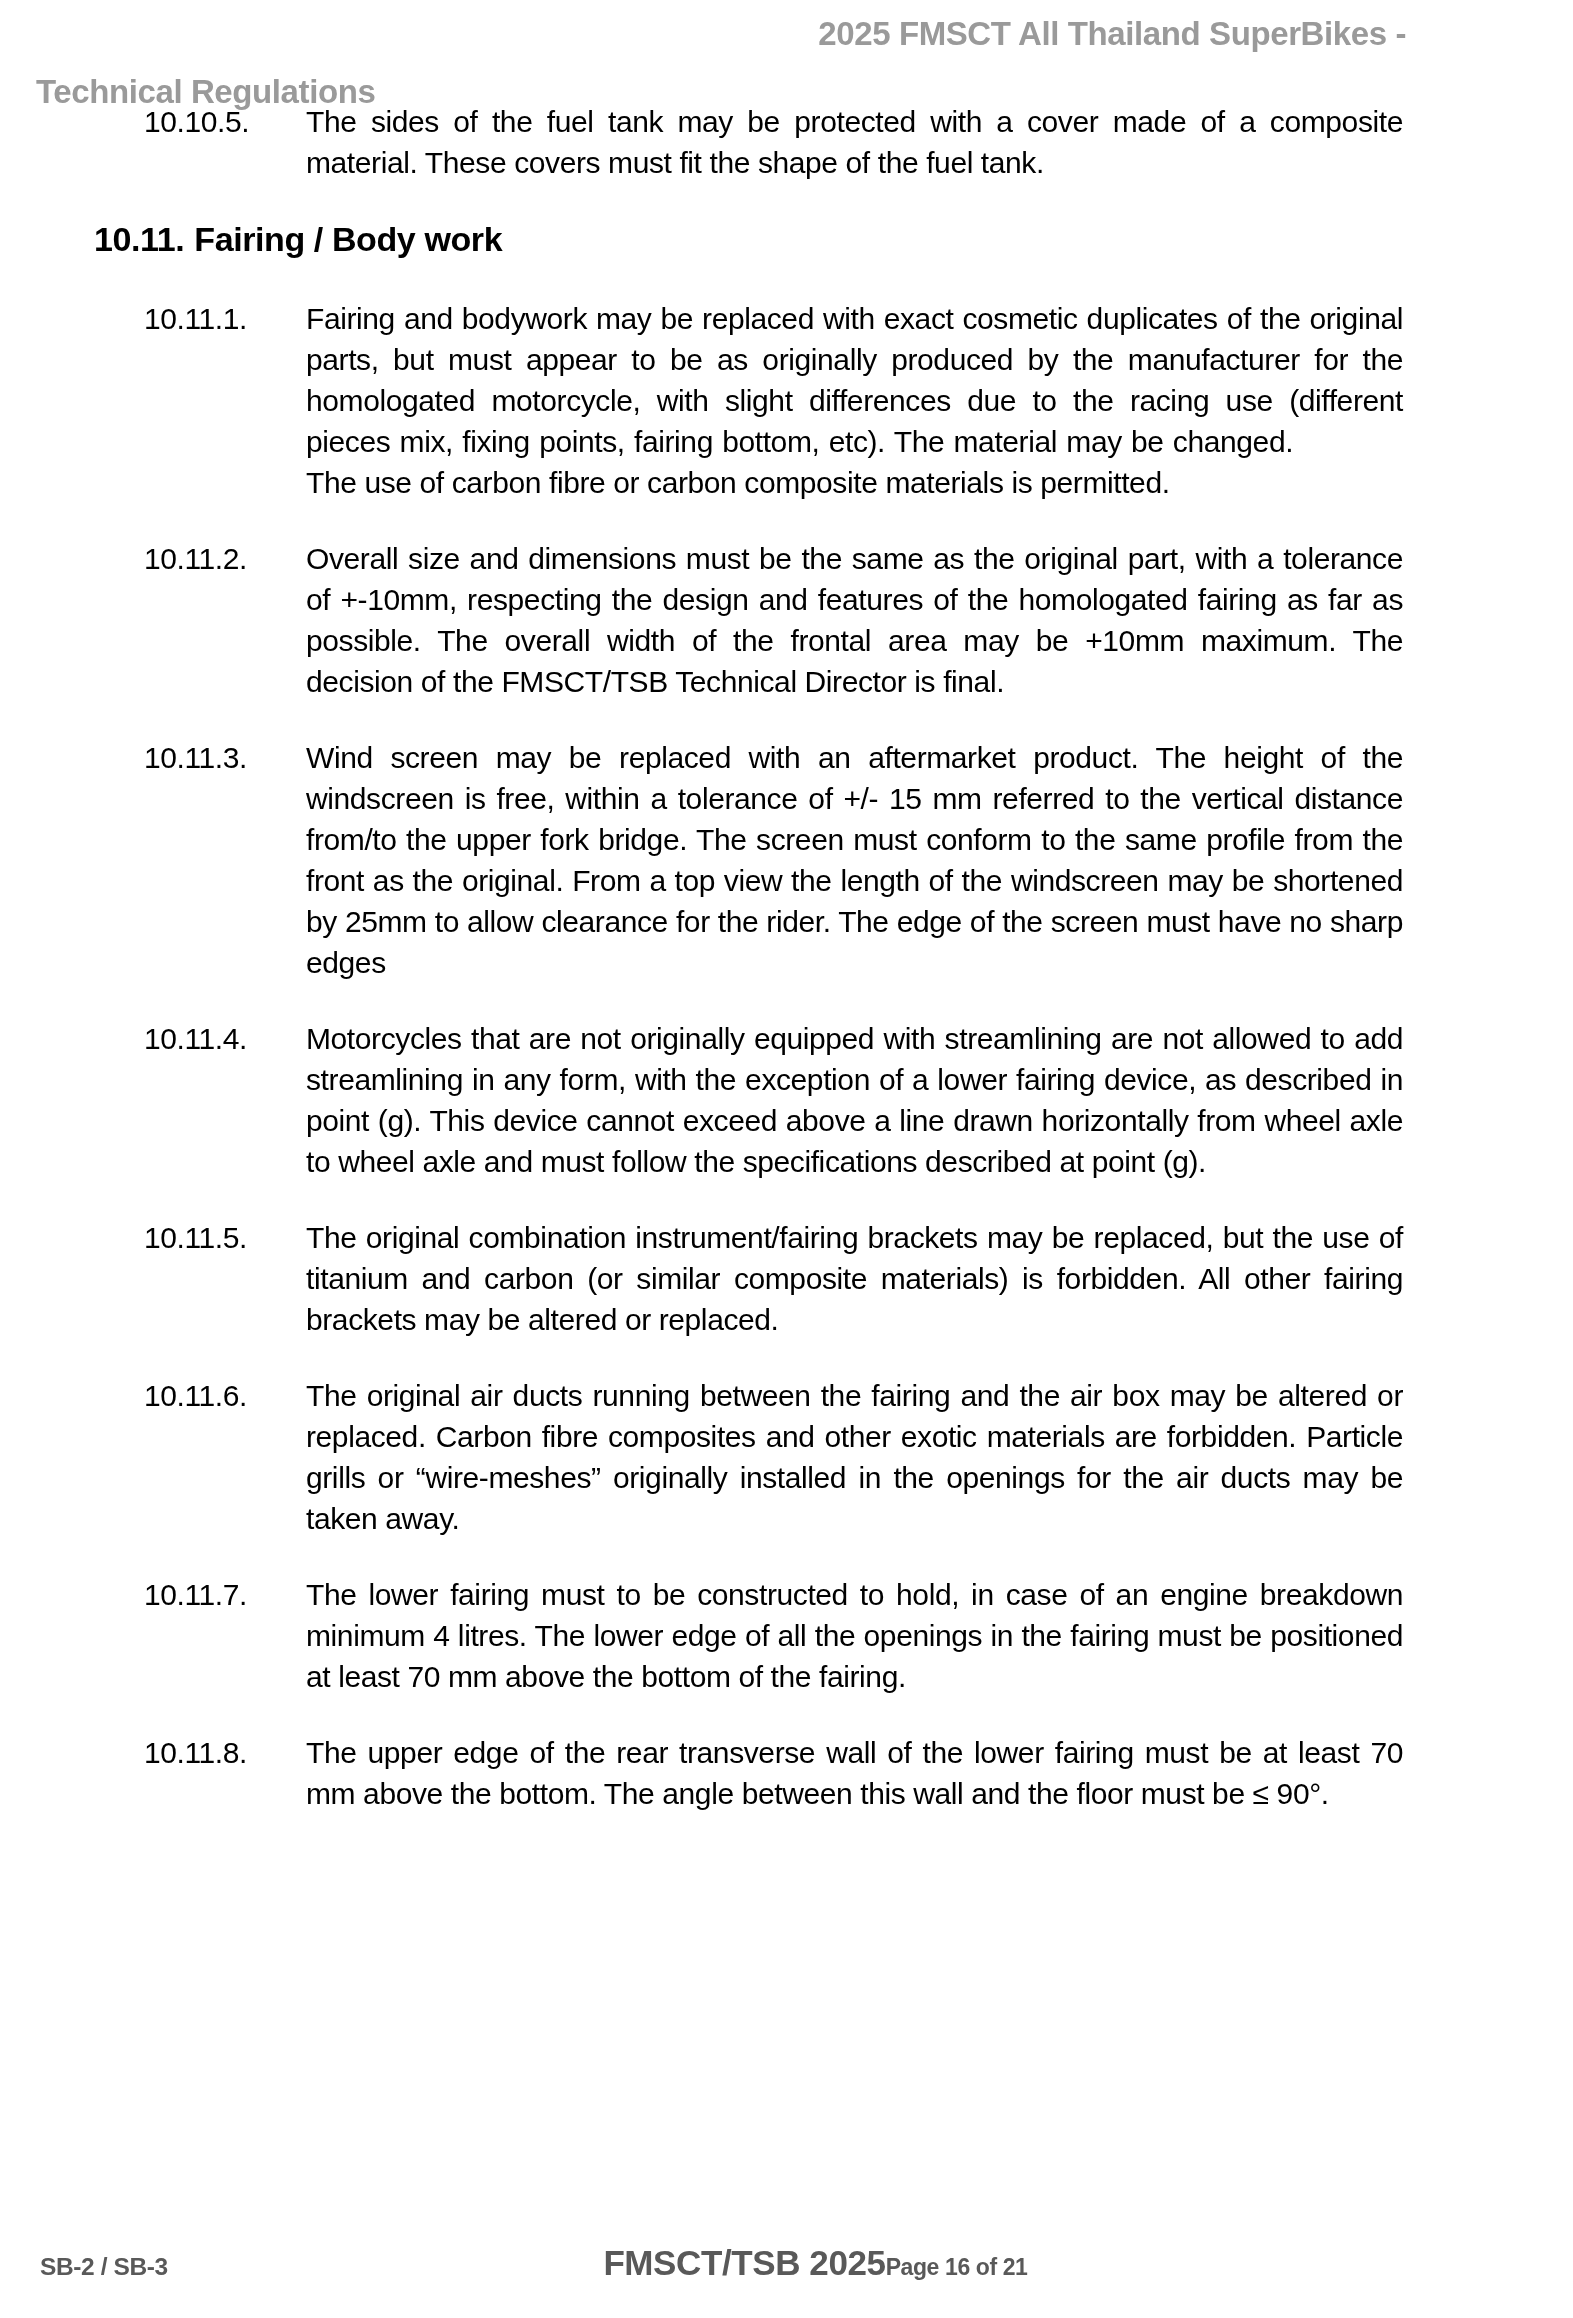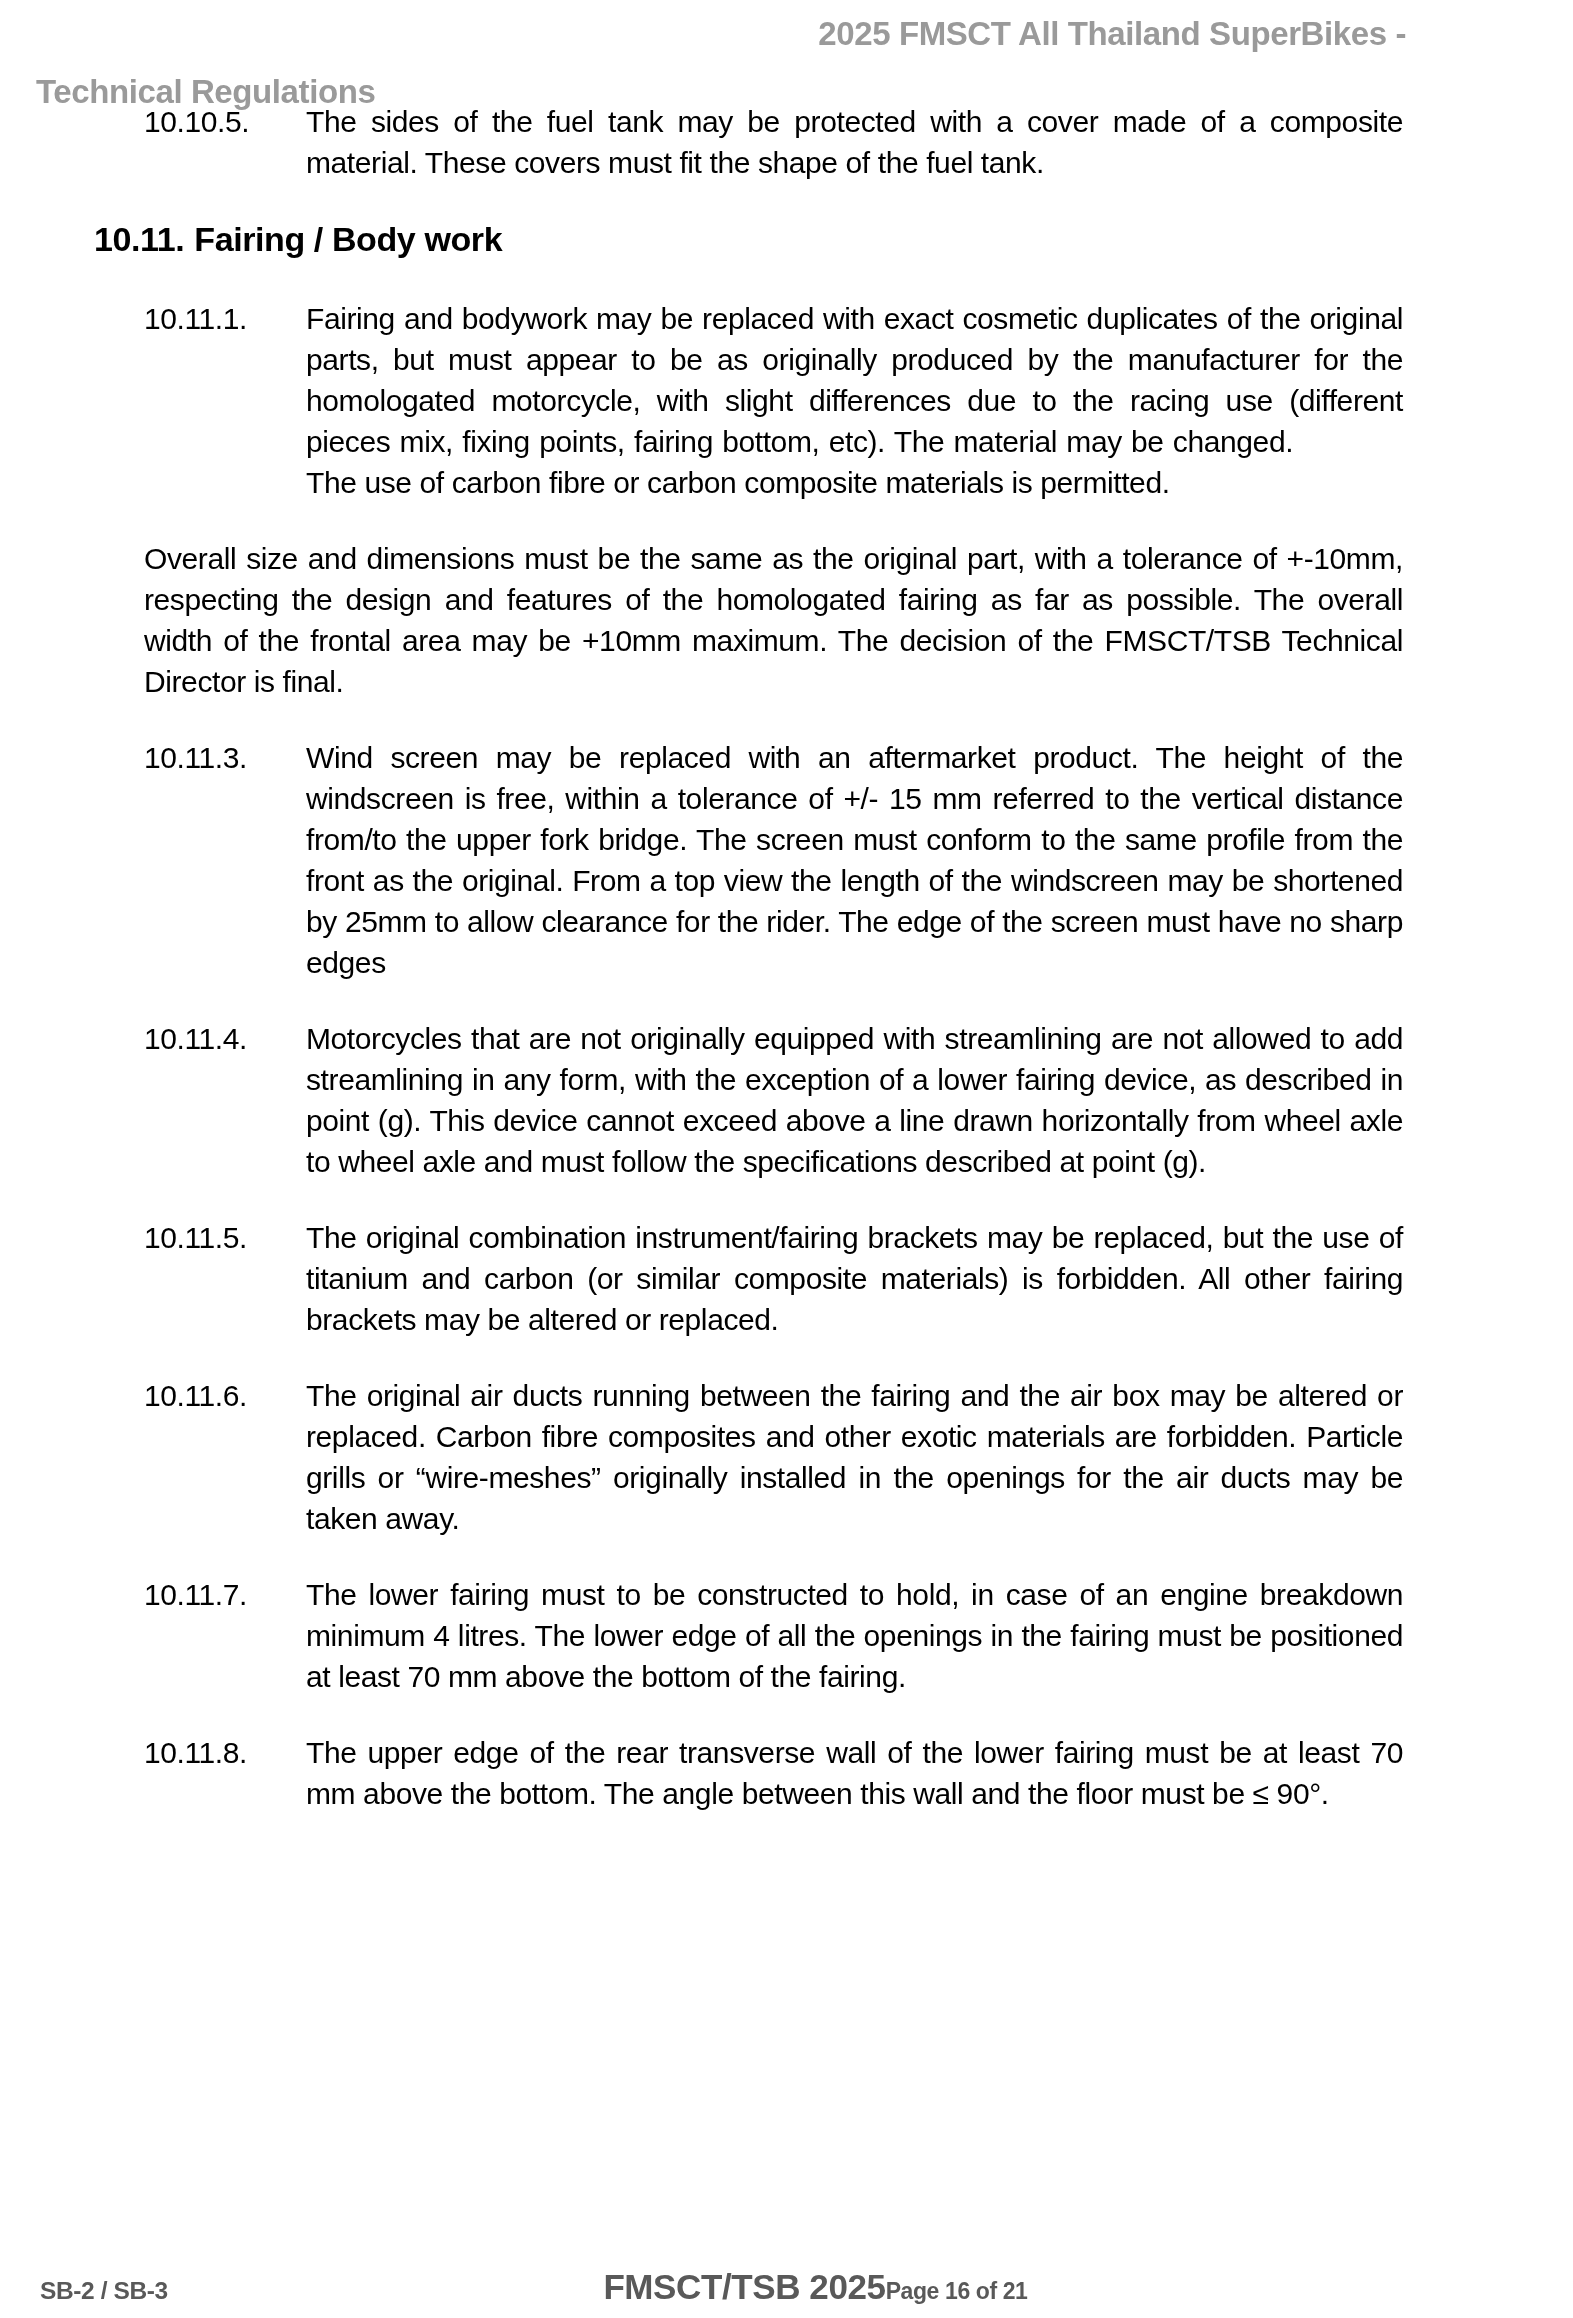--- a/index.html
+++ b/index.html
@@ -60,21 +60,21 @@
     font-size: 34px;
     line-height: 43px;
   }
   .section-heading .h-num { margin-right: 10px; }
 
   
   .doc-footer {
     position: absolute;
     left: 40px;
     right: 61px;
-    bottom: 12px;
+    bottom: 36px;
     display: flex;
     align-items: baseline;
     font-weight: bold;
     color: var(--footer_gray, #595959);
     letter-spacing: -0.4px;
   }
   .f-left  { flex: 1; text-align: left;  font-size: 24.5px; }
   .f-center{ flex: 0 0 auto; text-align: right; font-size: 35px; margin-left: 32px; }
   .f-right { flex: 1; text-align: left; font-size: 23px; }
 </style>
@@ -98,20 +98,21 @@
     <div class="section-heading">
       <span class="h-num">10.11.</span><span class="h-title">Fairing / Body work</span>
     </div>
 
     <div class="item">
       <div class="item-number">10.11.1.</div>
       <div class="item-text">Fairing and bodywork may be replaced with exact cosmetic duplicates of the original parts, but must appear to be as originally produced by the manufacturer for the homologated motorcycle, with slight differences due to the racing use (different pieces mix, fixing points, fairing bottom, etc). The material may be changed.&nbsp;&nbsp;&nbsp;&nbsp;&nbsp;&nbsp;&nbsp;&nbsp;&nbsp;&nbsp;&nbsp;&nbsp; The use of carbon fibre or carbon composite materials is permitted.</div>
     </div>
 
     <div class="item">
+      <div class="item-number">10.11.2.</div>
       <div class="item-text">Overall size and dimensions must be the same as the original part, with a tolerance of +-10mm, respecting the design and features of the homologated fairing as far as possible. The overall width of the frontal area may be +10mm maximum. The decision of the FMSCT/TSB Technical Director is final.</div>
     </div>
 
     <div class="item">
       <div class="item-number">10.11.3.</div>
       <div class="item-text">Wind screen may be replaced with an aftermarket product. The height of the windscreen is free, within a tolerance of +/- 15 mm referred to the vertical distance from/to the upper fork bridge. The screen must conform to the same profile from the front as the original. From a top view the length of the windscreen may be shortened by 25mm to allow clearance for the rider. The edge of the screen must have no sharp edges</div>
     </div>
 
     <div class="item">
       <div class="item-number">10.11.4.</div>

